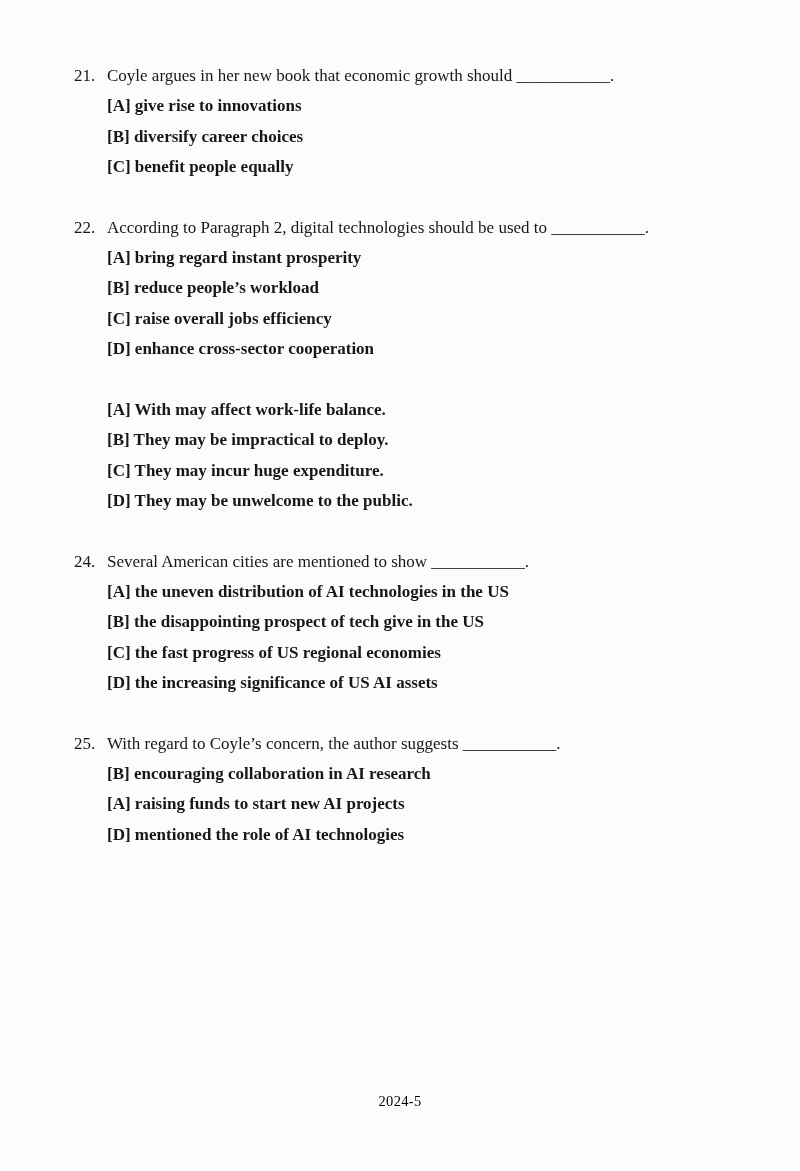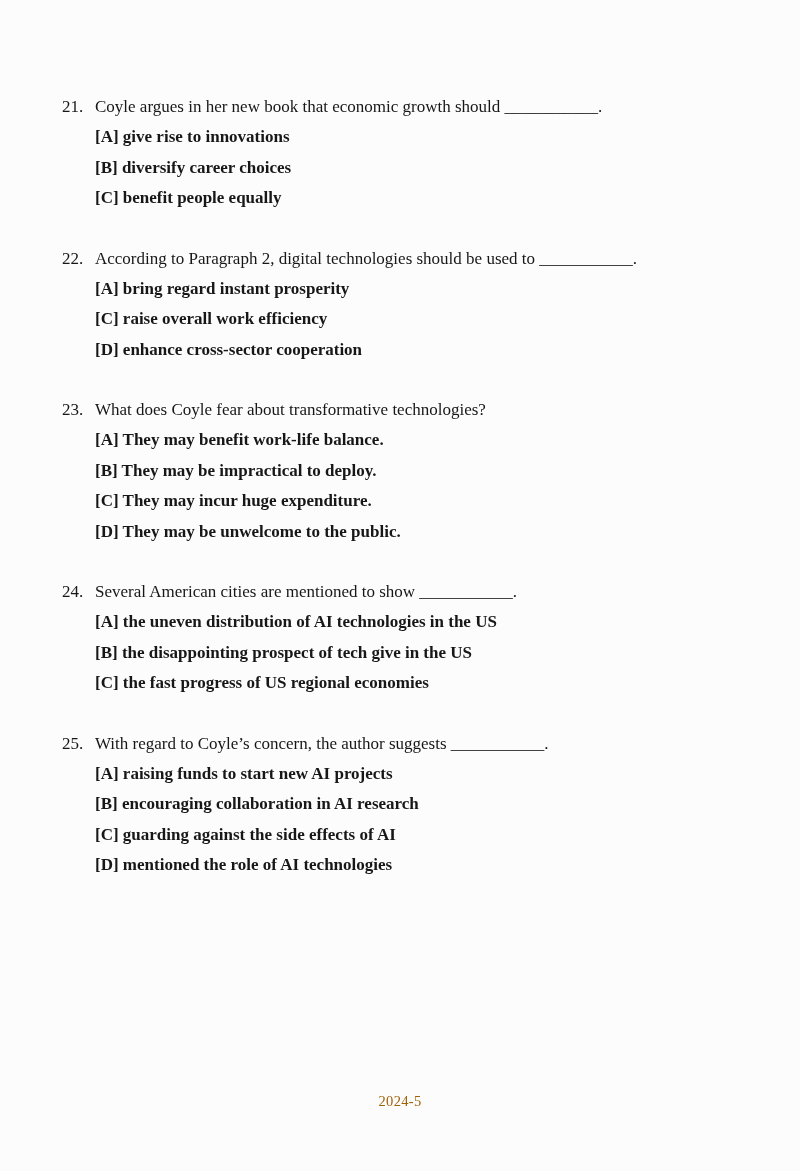--- a/index.html
+++ b/index.html
@@ -11,21 +11,22 @@
     position: relative;
     width: 800px;
     height: 1171px;
     margin: 0 auto;
     background: #fcfcfc;
     font-family: "Liberation Serif", "DejaVu Serif", serif;
     color: #171717;
     overflow: hidden;
   }
   .content {
-    padding: 92px 50px 0 62px;
+    padding: 61px 50px 0 62px;
+    margin-left: 12px;
   }
   .question {
     margin-bottom: 30px;
     font-size: 17px;
     line-height: 30px;
   }
   .stem-line {
     white-space: nowrap;
   }
   .qnum {
@@ -39,21 +40,21 @@
     line-height: 30.5px;
     font-weight: bold;
   }
   .footer {
     position: absolute;
     top: 1093px;
     left: 0;
     width: 100%;
     text-align: center;
     font-size: 14.5px;
-    color: #a16207;
+    color: #000000;
     letter-spacing: 0.3px;
   }
 </style>
 </head>
 <body>
 
 <div class="sheet">
   <div class="content">
 
     <section class="question">
@@ -66,56 +67,54 @@
         <div class="option">[C] benefit people equally</div>
       </div>
     </section>
 
     <section class="question">
       <div class="stem-line">
         <span class="qnum">22.</span><span class="qtext">According to Paragraph 2, digital technologies should be used to ___________.</span>
       </div>
       <div class="options">
         <div class="option">[A] bring regard instant prosperity</div>
-        <div class="option">[C] raise overall work efficiency</div>
+        <div class="option">[B] reduce people’s workload</div>
+        <div class="option">[C] raise overall jobs efficiency</div>
         <div class="option">[D] enhance cross-sector cooperation</div>
       </div>
     </section>
 
     <section class="question">
-      <div class="stem-line">
-        <span class="qnum">23.</span><span class="qtext">What does Coyle fear about transformative technologies?</span>
-      </div>
       <div class="options">
-        <div class="option">[A] They may benefit work-life balance.</div>
+        <div class="option">[A] With may affect work-life balance.</div>
         <div class="option">[B] They may be impractical to deploy.</div>
         <div class="option">[C] They may incur huge expenditure.</div>
         <div class="option">[D] They may be unwelcome to the public.</div>
       </div>
     </section>
 
     <section class="question">
       <div class="stem-line">
         <span class="qnum">24.</span><span class="qtext">Several American cities are mentioned to show ___________.</span>
       </div>
       <div class="options">
         <div class="option">[A] the uneven distribution of AI technologies in the US</div>
         <div class="option">[B] the disappointing prospect of tech give in the US</div>
         <div class="option">[C] the fast progress of US regional economies</div>
+        <div class="option">[D] the increasing significance of US AI assets</div>
       </div>
     </section>
 
     <section class="question">
       <div class="stem-line">
         <span class="qnum">25.</span><span class="qtext">With regard to Coyle’s concern, the author suggests ___________.</span>
       </div>
       <div class="options">
+        <div class="option">[B] encouraging collaboration in AI research</div>
         <div class="option">[A] raising funds to start new AI projects</div>
-        <div class="option">[B] encouraging collaboration in AI research</div>
-        <div class="option">[C] guarding against the side effects of AI</div>
         <div class="option">[D] mentioned the role of AI technologies</div>
       </div>
     </section>
 
   </div>
 
   <div class="footer">
     <span>2024-5</span>
   </div>
 </div>

